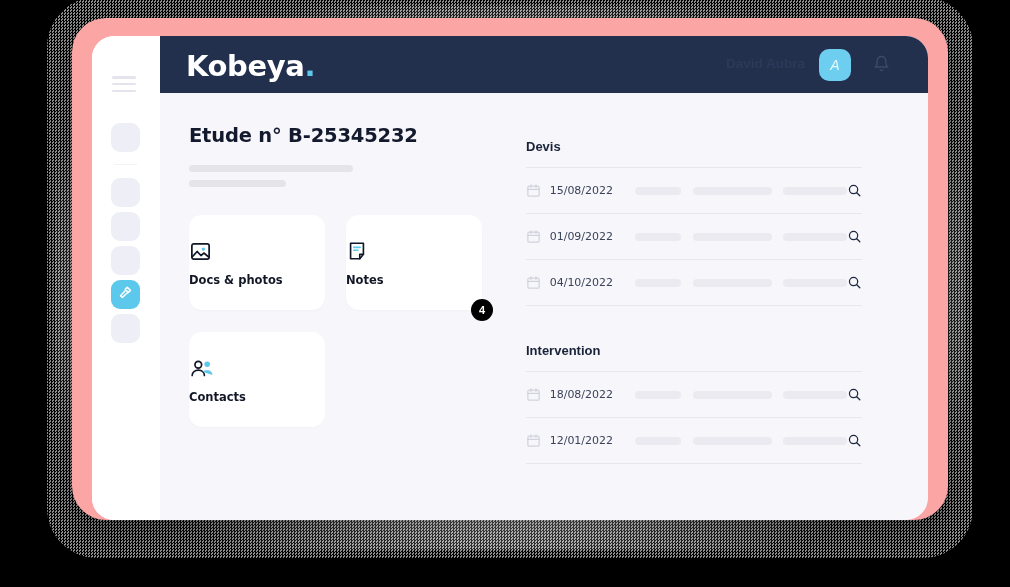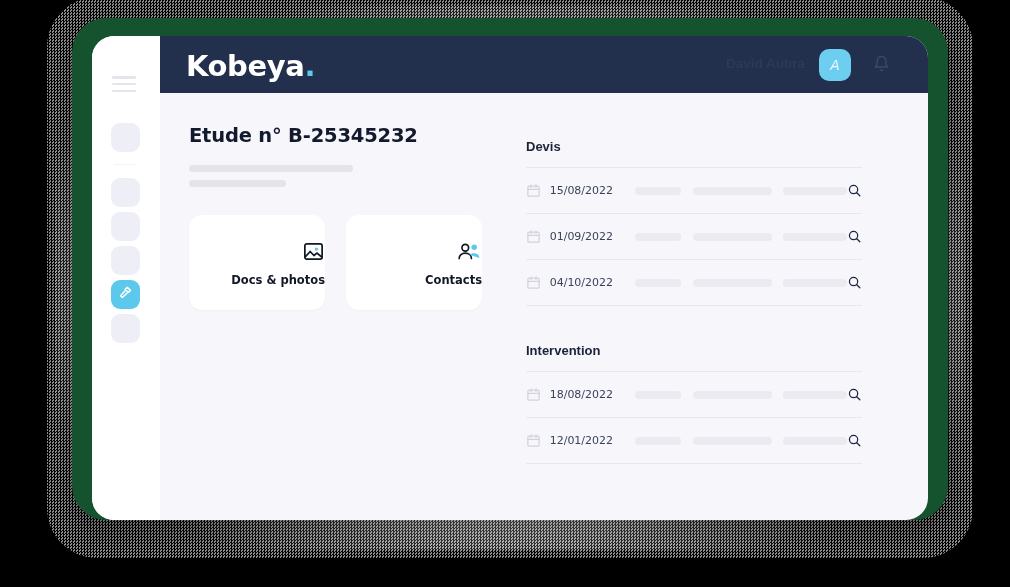--- a/index.html
+++ b/index.html
@@ -40,21 +40,21 @@
       repeating-conic-gradient(#000 0% 25%, #ffffff 0% 50%);
     background-size: 3px 3px;
     opacity: 0.55;
     mix-blend-mode: multiply;
   }
   .device {
     position: absolute;
     left: 72px; top: 18px;
     width: 876px;
     height: 502px;
-    background: #14532d;
+    background: #fca5a5;
     border-radius: 34px;
     box-shadow: 0 10px 26px rgba(0,0,0,0.35);
   }
   .device-inner {
     position: absolute;
     left: 20px; top: 18px;
     width: 836px;
     height: 484px;
     background: #f7f7fb;
     border-radius: 22px;
@@ -181,21 +181,21 @@
     grid-template-columns: 136px 136px;
     grid-gap: 22px 21px;
   }
   .card {
     position: relative;
     height: 95px;
     background: #ffffff;
     border-radius: 13px;
     display: flex;
     flex-direction: column;
-    align-items: flex-end;
+    align-items: flex-start;
     justify-content: center;
     cursor: pointer;
     box-shadow: 0 1px 2px rgba(30,30,60,0.03);
   }
   .card-icon {
     height: 26px;
     display: flex;
     align-items: center;
     justify-content: center;
     margin-bottom: 9px;
@@ -326,20 +326,31 @@
             <span class="card-icon">
               <svg width="23" height="23" viewBox="0 0 24 24" fill="none" stroke="#111726" stroke-width="1.8" stroke-linecap="round" stroke-linejoin="round">
                 <rect x="3" y="4" width="18" height="16" rx="2"></rect>
                 <circle cx="15" cy="9.5" r="1.7" fill="#5cc9ec" stroke="none"></circle>
                 <path d="M3.5 17.5 8.5 12l4 4.2 3-2.6 4.8 3.9"></path>
               </svg>
             </span>
             <span class="card-label">Docs &amp; photos</span>
           </div>
 
+          <div class="card">
+            <span class="card-icon">
+              <svg width="22" height="22" viewBox="0 0 24 24" fill="none" stroke="#111726" stroke-width="1.8" stroke-linecap="round" stroke-linejoin="round">
+                <path d="M5 3.5h14v12l-4 5H5z"></path>
+                <path d="M19 15.5h-4v5"></path>
+                <path d="M8.5 8h7M8.5 11.2h4.5" stroke="#5cc9ec"></path>
+              </svg>
+            </span>
+            <span class="card-label">Notes</span>
+            <span class="badge">4</span>
+          </div>
 
           <div class="card">
             <span class="card-icon">
               <svg width="26" height="23" viewBox="0 0 28 24" fill="none" stroke="#111726" stroke-width="1.8" stroke-linecap="round" stroke-linejoin="round">
                 <circle cx="10" cy="8" r="3.6"></circle>
                 <path d="M3.4 19.5c0-3.6 3-5.8 6.6-5.8s6.6 2.2 6.6 5.8"></path>
                 <circle cx="19.6" cy="7.4" r="3" fill="#5cc9ec" stroke="none"></circle>
                 <path d="M14.6 15.5c1.4-1 3.2-1.5 5-1.5 3.1 0 5.6 1.9 5.6 4.9" fill="#5cc9ec" stroke="none"></path>
               </svg>
             </span>

